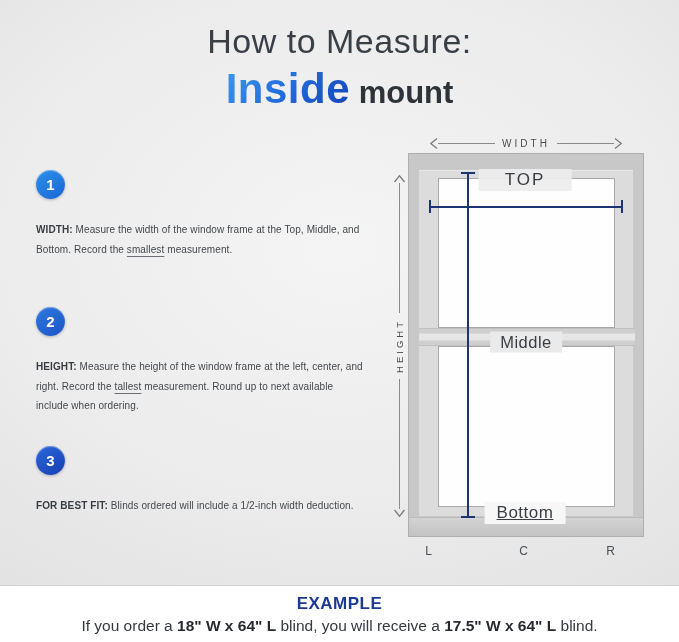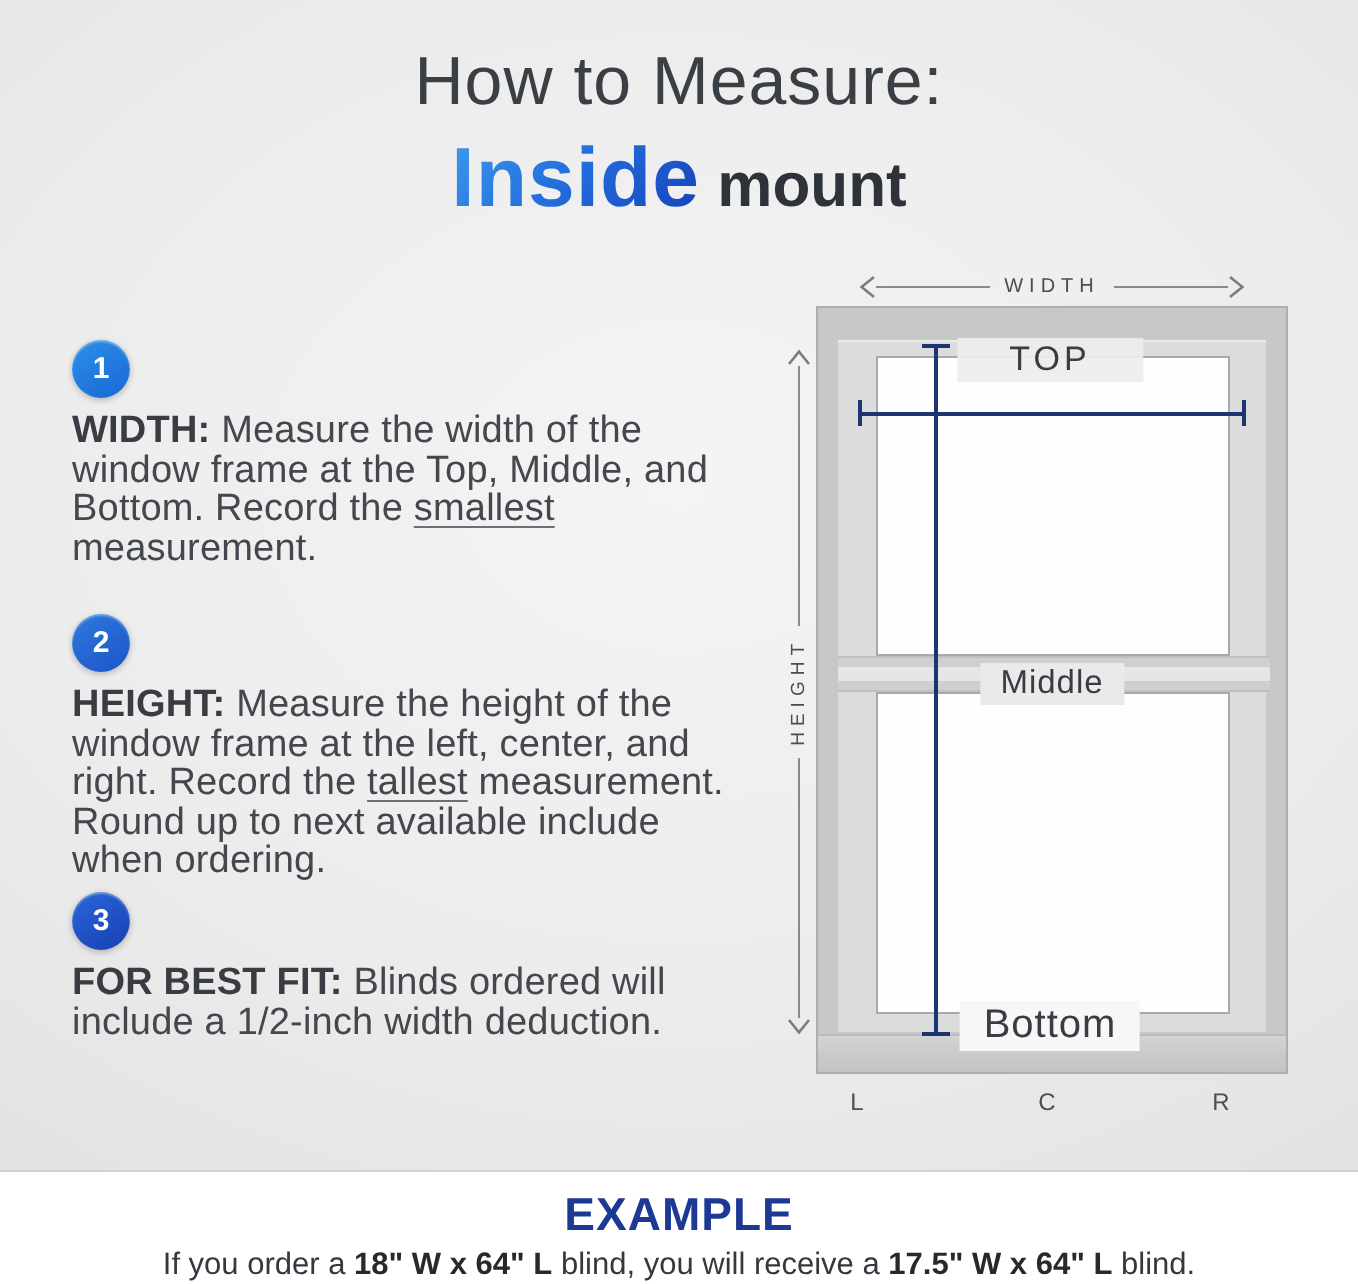--- a/index.html
+++ b/index.html
@@ -38,22 +38,22 @@
   .step-circle {
     width: 29px; height: 29px; border-radius: 50%;
     display: flex; align-items: center; justify-content: center;
     color: #ffffff; font-size: 15px; font-weight: 700;
     box-shadow: 0 1px 3px rgba(0,0,0,0.25), inset 0 1px 1px rgba(255,255,255,0.35);
   }
   .step-1 .step-circle { background: linear-gradient(145deg, #2e90e8, #1767d6); }
   .step-2 .step-circle { background: linear-gradient(145deg, #2f79dd, #1b54c8); }
   .step-3 .step-circle { background: linear-gradient(145deg, #2b67d8, #163fb4); }
   .step-text {
-    margin-top: 7px; width: 330px;
-    font-size: 19px; line-height: 19.5px; color: #44484e; letter-spacing: 0.1px;
+    margin-top: 21px; width: 330px;
+    font-size: 10px; line-height: 19.5px; color: #44484e; letter-spacing: 0.1px;
   }
   .step-text strong { color: #393d43; font-weight: 700; }
   .u {
     text-decoration: underline;
     text-underline-offset: 3px;
     text-decoration-thickness: 1px;
     text-decoration-color: #6c7076;
   }
 
   
@@ -109,22 +109,22 @@
   }
   .top-label {
     left: 116px; top: 26px; font-size: 17px; letter-spacing: 2px; font-weight: 500;
     background: rgba(237,237,237,0.92); padding: 1px 26px;
   }
   .middle-label {
     left: 117px; top: 188px; font-size: 16.5px; letter-spacing: 0.5px; font-weight: 500;
     background: #eaeaea; padding: 1px 10px;
   }
   .bottom-label {
-    left: 116px; top: 359px; font-size: 20px; letter-spacing: 0.5px; font-weight: 500;
-    background: #f7f7f7; padding: 1px 12px;
+    left: 116px; top: 359px; font-size: 17px; letter-spacing: 0.5px; font-weight: 500;
+    background: #f7f7f7; padding: 1px 12px; text-decoration: underline;
   }
 
   .measure { position: absolute; background: #1e3372; }
   .v-line { left: 75px; top: 36px; width: 2px; height: 346px; }
   .v-tick-top { left: 69px; top: 36px; width: 14px; height: 2px; }
   .v-tick-bottom { left: 69px; top: 380px; width: 14px; height: 2px; }
   .h-line { left: 37px; top: 70px; width: 194px; height: 2px; }
   .h-tick-left { left: 37px; top: 64px; width: 2px; height: 13px; }
   .h-tick-right { left: 229px; top: 64px; width: 2px; height: 13px; }
 
@@ -136,21 +136,21 @@
   .c-label { left: 132px; }
   .r-label { left: 219px; }
 
   
   .footer {
     position: absolute; left: 0; right: 0; bottom: 0; height: 57px;
     background: #ffffff; border-top: 1px solid #d2d2d2;
     text-align: center; padding-top: 8px;
   }
   .example-heading {
-    font-size: 23px; font-weight: 700; color: #1c3a94; letter-spacing: 0.5px;
+    font-size: 17px; font-weight: 700; color: #1c3a94; letter-spacing: 0.5px;
   }
   .example-text { margin-top: 3px; font-size: 15.5px; color: #35393f; }
   .example-text b { color: #26292e; font-weight: 700; }
 </style>
 </head>
 <body>
 
 <div class="page">
 
   <div class="header">

